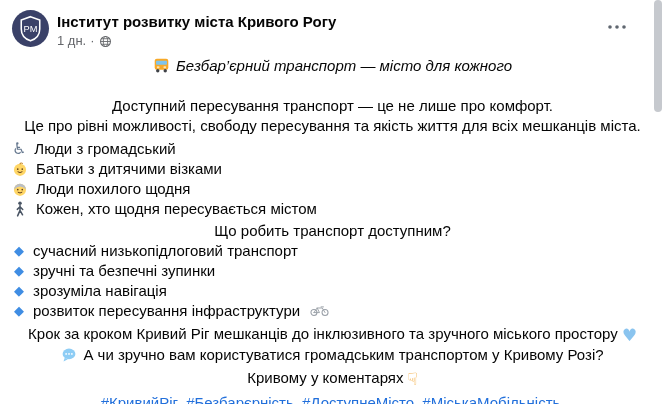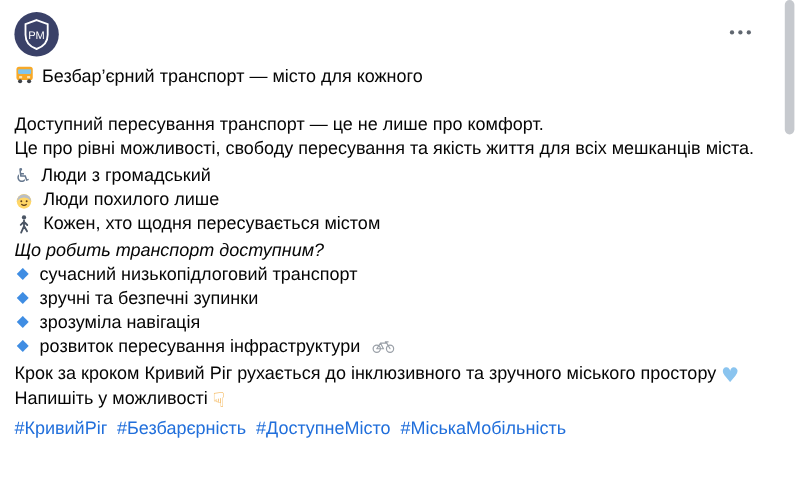--- a/index.html
+++ b/index.html
@@ -1,69 +1,83 @@
 <!DOCTYPE html>
 <html><head>
 <meta charset="utf-8">
 <style>
   html,body{margin:0;padding:0;}
   body{
     width:665px;height:404px;overflow:hidden;background:#ffffff;
     font-family:"Liberation Sans","DejaVu Sans",sans-serif;
     color:#050505;position:relative;
   }
-  .post{width:665px;height:404px;position:relative;}
+  .post{width:665px;height:404px;position:relative;text-align:center;}
   
   .header{display:flex;align-items:flex-start;padding:10px 12px 0 12px;position:relative;}
   .avatar{
     width:37px;height:37px;border-radius:50%;background:#3a4168;flex:0 0 37px;
     display:flex;align-items:center;justify-content:center;cursor:pointer;
   }
   .header-text{margin-left:8px;padding-top:2px;}
   .page-name{font-size:15px;font-weight:bold;color:#050505;line-height:19px;cursor:pointer;}
   .meta{display:flex;align-items:center;gap:4px;margin-top:2px;font-size:13px;color:#65676b;line-height:16px;}
   .meta .dot{color:#65676b;}
   .more-btn{
     position:absolute;right:34px;top:16px;width:28px;height:22px;
     display:flex;align-items:center;justify-content:center;border-radius:4px;cursor:pointer;
   }
   
   .body{padding:7px 12px 0 12px;font-size:15px;line-height:20px;color:#050505;}
   .line{margin:0;}
-  .title-line{margin-bottom:17px;}
+  .title-line{margin-bottom:17px;font-style:italic;}
   .ic{display:inline-block;vertical-align:-3px;margin-right:6px;}
   ul.plain{list-style:none;margin:3px 0 0 0;padding:0;}
   ul.plain li{margin:0;display:flex;align-items:center;gap:8px;min-height:20px;}
   ul.features{margin-top:0;}
   ul.features li{gap:9px;padding-left:2px;}
   .diamond{color:#3f8de3;font-size:13px;line-height:20px;font-family:"DejaVu Sans",sans-serif;}
   .wheelchair{color:#66788f;font-size:16px;line-height:18px;font-family:"DejaVu Sans",sans-serif;}
   .heart{color:#8ac4ef;font-size:17px;font-family:"DejaVu Sans",sans-serif;vertical-align:-2px;margin-left:4px;}
   .point-down{color:#f2a93b;font-size:17px;font-family:"DejaVu Sans",sans-serif;vertical-align:-2px;margin-left:4px;}
-  .features-heading{margin-top:2px;font-style:italic;}
+  .features-heading{margin-top:2px;}
   .closing-line{margin-top:3px;}
   .hashtags{margin-top:4px;}
   .hashtags a{color:#216fdb;text-decoration:none;margin-right:4px;cursor:pointer;}
   
   .scroll-thumb{
     position:absolute;right:3px;top:0;width:8px;height:112px;
     background:#c6c9ce;border-radius:4px;z-index:5;cursor:pointer;
   }
 </style>
 </head>
 <body>
 
 <div class="post">
 
   <div class="header">
     <div class="avatar">
       <svg viewBox="0 0 36 36" width="37" height="37">
         <path d="M18 6.5 L27 9.8 V18.5 C27 24.5 23.2 28.3 18 30 C12.8 28.3 9 24.5 9 18.5 V9.8 Z" fill="none" stroke="#ffffff" stroke-width="1.5"></path>
         <text x="18" y="21.5" text-anchor="middle" font-size="9" fill="#ffffff">РМ</text>
       </svg>
+    </div>
+    <div class="header-text">
+      <div class="page-name">Інститут розвитку міста Кривого Рогу</div>
+      <div class="meta">
+        <span>1 дн.</span>
+        <span class="dot">·</span>
+        <span style="display:inline-flex;">
+          <svg viewBox="0 0 16 16" width="13" height="13">
+            <circle cx="8" cy="8" r="6.1" fill="none" stroke="#65676b" stroke-width="1.3"></circle>
+            <ellipse cx="8" cy="8" rx="2.7" ry="6.1" fill="none" stroke="#65676b" stroke-width="1.1"></ellipse>
+            <path d="M2 8 h12 M3.1 4.6 h9.8 M3.1 11.4 h9.8" stroke="#65676b" stroke-width="1.1" fill="none"></path>
+          </svg>
+        </span>
+      </div>
     </div>
     <div class="more-btn">
       <svg width="20" height="6">
         <circle cx="3" cy="3" r="1.8" fill="#606770"></circle>
         <circle cx="10" cy="3" r="1.8" fill="#606770"></circle>
         <circle cx="17" cy="3" r="1.8" fill="#606770"></circle>
       </svg>
     </div>
   </div>
 
@@ -87,27 +101,39 @@
 
     <ul class="plain">
       <li>
         <span class="wheelchair">♿</span>
         <span>Люди з громадський</span>
       </li>
       <li>
         <span style="display:inline-flex;">
           <svg viewBox="0 0 20 20" width="16" height="16">
             <circle cx="10" cy="11" r="7.6" fill="#ffd666"></circle>
+            <path d="M10 3.6 q1.4 -2 3 -0.6" stroke="#c98a2d" fill="none" stroke-width="1.4" stroke-linecap="round"></path>
+            <circle cx="7.2" cy="10.2" r="1" fill="#5a3a1a"></circle>
+            <circle cx="12.8" cy="10.2" r="1" fill="#5a3a1a"></circle>
+            <path d="M7.4 13.6 q2.6 2.1 5.2 0" stroke="#5a3a1a" stroke-width="1.2" fill="none" stroke-linecap="round"></path>
+          </svg>
+        </span>
+        <span>Батьки з дитячими візками</span>
+      </li>
+      <li>
+        <span style="display:inline-flex;">
+          <svg viewBox="0 0 20 20" width="16" height="16">
+            <circle cx="10" cy="11" r="7.6" fill="#ffd666"></circle>
             <path d="M2.6 10.5 Q3.2 4.2 10 3.5 Q16.8 4.2 17.4 10.5 Q13.8 7 10 7 Q6.2 7 2.6 10.5 Z" fill="#b9bec6"></path>
             <circle cx="7.2" cy="10.8" r="1" fill="#5a3a1a"></circle>
             <circle cx="12.8" cy="10.8" r="1" fill="#5a3a1a"></circle>
             <path d="M7.6 14.2 q2.4 1.8 4.8 0" stroke="#5a3a1a" stroke-width="1.2" fill="none" stroke-linecap="round"></path>
           </svg>
         </span>
-        <span>Люди похилого лише</span>
+        <span>Люди похилого щодня</span>
       </li>
       <li>
         <span style="display:inline-flex;width:16px;justify-content:center;">
           <svg viewBox="0 0 14 20" width="12" height="17">
             <circle cx="7" cy="2.6" r="2.1" fill="#4a5564"></circle>
             <path d="M7 5.4 L7 11 M7 11 L4.2 17.5 M7 11 L10 16.2 M7 6.8 L3.8 9.8 M7 6.8 L10.2 10" stroke="#4a5564" stroke-width="1.8" fill="none" stroke-linecap="round"></path>
           </svg>
         </span>
         <span>Кожен, хто щодня пересувається містом</span>
       </li>
@@ -135,26 +161,37 @@
           <svg viewBox="0 0 24 14" width="19" height="12">
             <circle cx="5" cy="9" r="3.8" fill="none" stroke="#9aa0a8" stroke-width="1.3"></circle>
             <circle cx="19" cy="9" r="3.8" fill="none" stroke="#9aa0a8" stroke-width="1.3"></circle>
             <path d="M5 9 L9 3.2 L15.5 3.2 L19 9 M9 3.2 L12 9 L5 9 M14 1.8 L17 1.8" stroke="#9aa0a8" stroke-width="1.2" fill="none" stroke-linecap="round"></path>
           </svg>
         </span>
       </li>
     </ul>
 
     <p class="line closing-line">
-      <span>Крок за кроком Кривий Ріг рухається до інклюзивного та зручного міського простору</span><span class="heart">♥</span>
-    </p>
-
+      <span>Крок за кроком Кривий Ріг мешканців до інклюзивного та зручного міського простору</span><span class="heart">♥</span>
+    </p>
 
     <p class="line">
-      <span>Напишіть у можливості</span><span class="point-down">☟</span>
+      <span class="ic">
+        <svg viewBox="0 0 20 20" width="16" height="16">
+          <ellipse cx="10" cy="8.6" rx="8" ry="6.6" fill="#8ecdf5"></ellipse>
+          <path d="M4.6 13.4 L3.2 18 L8.6 15.2 Z" fill="#8ecdf5"></path>
+          <circle cx="6.4" cy="8.6" r="1.1" fill="#ffffff"></circle>
+          <circle cx="10" cy="8.6" r="1.1" fill="#ffffff"></circle>
+          <circle cx="13.6" cy="8.6" r="1.1" fill="#ffffff"></circle>
+        </svg>
+      </span><span>А чи зручно вам користуватися громадським транспортом у Кривому Розі?</span>
+    </p>
+
+    <p class="line">
+      <span>Кривому у коментарях</span><span class="point-down">☟</span>
     </p>
 
     <p class="line hashtags">
       <a href="#">#КривийРіг</a>
       <a href="#">#Безбарєрність</a>
       <a href="#">#ДоступнеМісто</a>
       <a href="#">#МіськаМобільність</a>
       
     </p>
 

